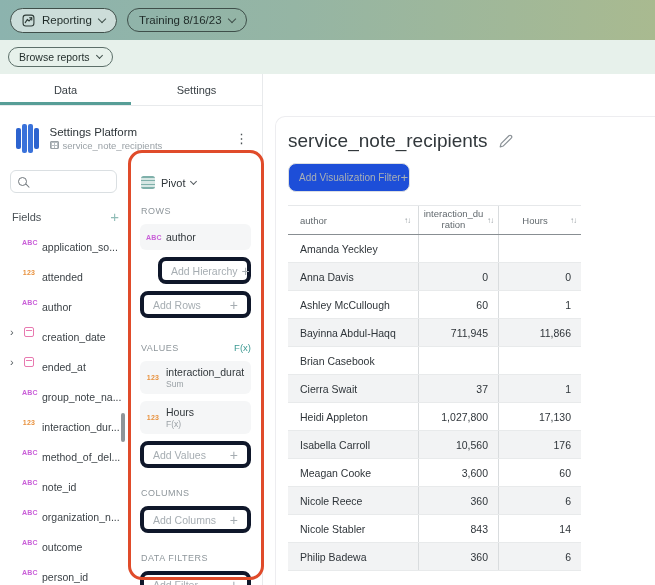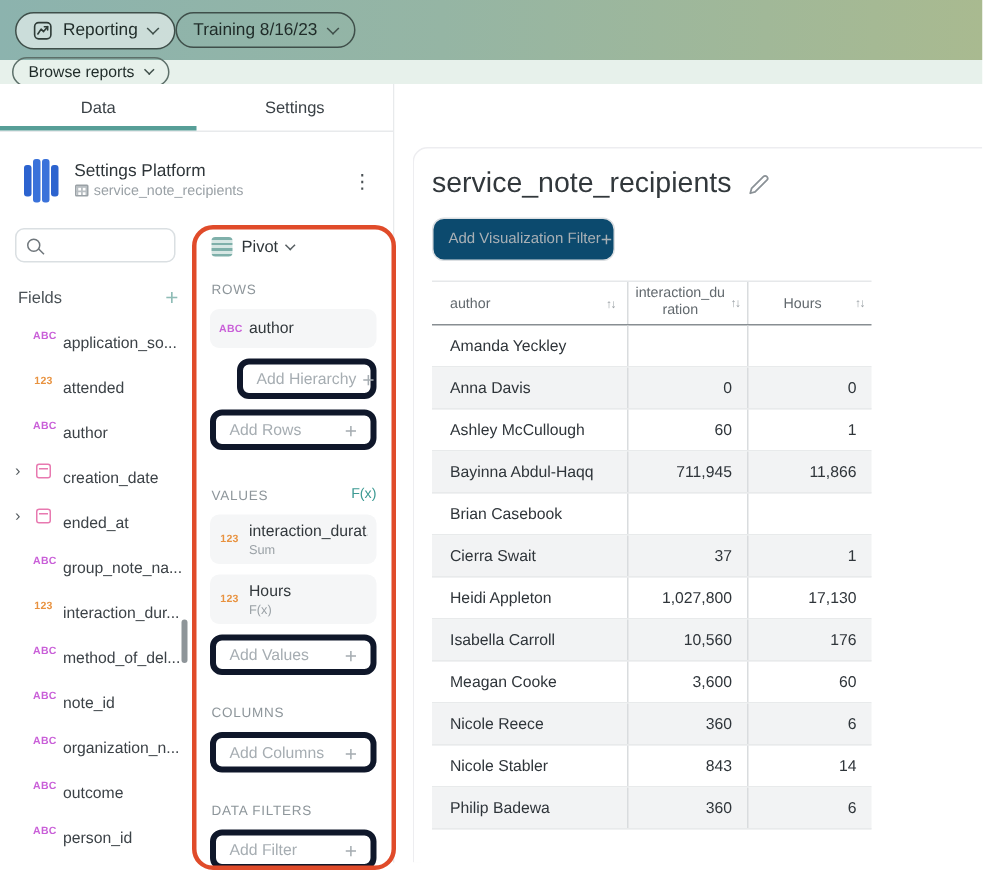--- a/index.html
+++ b/index.html
@@ -1,27 +1,27 @@
 <!DOCTYPE html>
 <html><head>
 <meta charset="utf-8">
 <style>
   * { margin:0; padding:0; box-sizing:border-box; }
   html,body { width:655px; height:585px; overflow:hidden; }
   body { font-family:"Liberation Sans", sans-serif; background:#ffffff; position:relative; color:#2e3539; }
 
   
   .topbar { height:40px; background:linear-gradient(90deg,#8cb3ae 0%,#95b5a4 45%,#a9ba90 100%);
-            display:flex; align-items:center; padding:0 10px; }
+            display:flex; align-items:center; padding:0 10px; gap:10px; }
   .pill { display:flex; align-items:center; gap:7px; border:1px solid #3f4f4a; border-radius:16px;
           padding:5px 11px; font-size:11.5px; color:#1f2b28; cursor:pointer; background:transparent; }
   .pill.filled { background:rgba(255,255,255,0.55); }
   .chev { width:6px; height:6px; border-right:1.5px solid #3f4f4a; border-bottom:1.5px solid #3f4f4a;
           transform:rotate(45deg); margin-top:-3px; }
-  .subbar { height:16px; background:#e7f1eb; display:flex; align-items:center; padding:0 8px; }
+  .subbar { height:34px; background:#e7f1eb; display:flex; align-items:center; padding:0 8px; }
   .pill.small { padding:3px 10px; font-size:10.5px; border-color:#5c6f69; }
   .pill.small .chev { width:5px; height:5px; }
 
   
   .content { display:flex; height:519px; }
   .left-panel { width:263px; border-right:1px solid #e8eaec; background:#fff; }
   .main-panel { flex:1; position:relative; background:#fff; }
 
   
   .tabs { display:flex; height:32px; border-bottom:1px solid #e8eaec; }
@@ -92,21 +92,21 @@
 
   
   .canvas-card { position:absolute; left:12px; top:42px; right:0; bottom:0;
                  border-top:1px solid #ededf0; border-left:1px solid #ededf0;
                  border-top-left-radius:10px; padding:13px 0 0 12px; }
   .viz-title-row { display:flex; align-items:center; gap:11px; margin-bottom:11px; }
   .viz-title { font-size:19px; color:#32383c; }
   .pencil-icon { cursor:pointer; display:flex; }
   .viz-filter-btn { border:1px solid #dcdfe2; border-radius:8px; width:122px; height:29px;
                     display:flex; align-items:center; justify-content:space-between; padding:0 10px;
-                    color:#a9b0b5; font-size:10px; margin-bottom:13px; cursor:pointer; background:#0c4a6e; white-space:nowrap; }
+                    color:#a9b0b5; font-size:10px; margin-bottom:13px; cursor:pointer; background:#1d4ed8; white-space:nowrap; }
   .viz-filter-btn .plus { font-size:13px; font-weight:300; }
 
   
   .rtable { width:293px; }
   .thead { display:flex; border-top:1px solid #e6e8ea; border-bottom:1px solid #888e92; }
   .th { height:28px; display:flex; align-items:center; color:#62696e; font-size:9.5px; position:relative; }
   .th0 { width:130px; padding:0 8px 0 12px; justify-content:space-between; }
   .th1 { width:80px; border-left:1px solid #d9dcde; justify-content:center; padding:0 14px 0 4px; text-align:center; }
   .th1 .hdrtext { word-break:break-all; line-height:1.15; width:60px; }
   .th2 { width:83px; border-left:1px solid #d9dcde; justify-content:center; padding-right:10px; }

